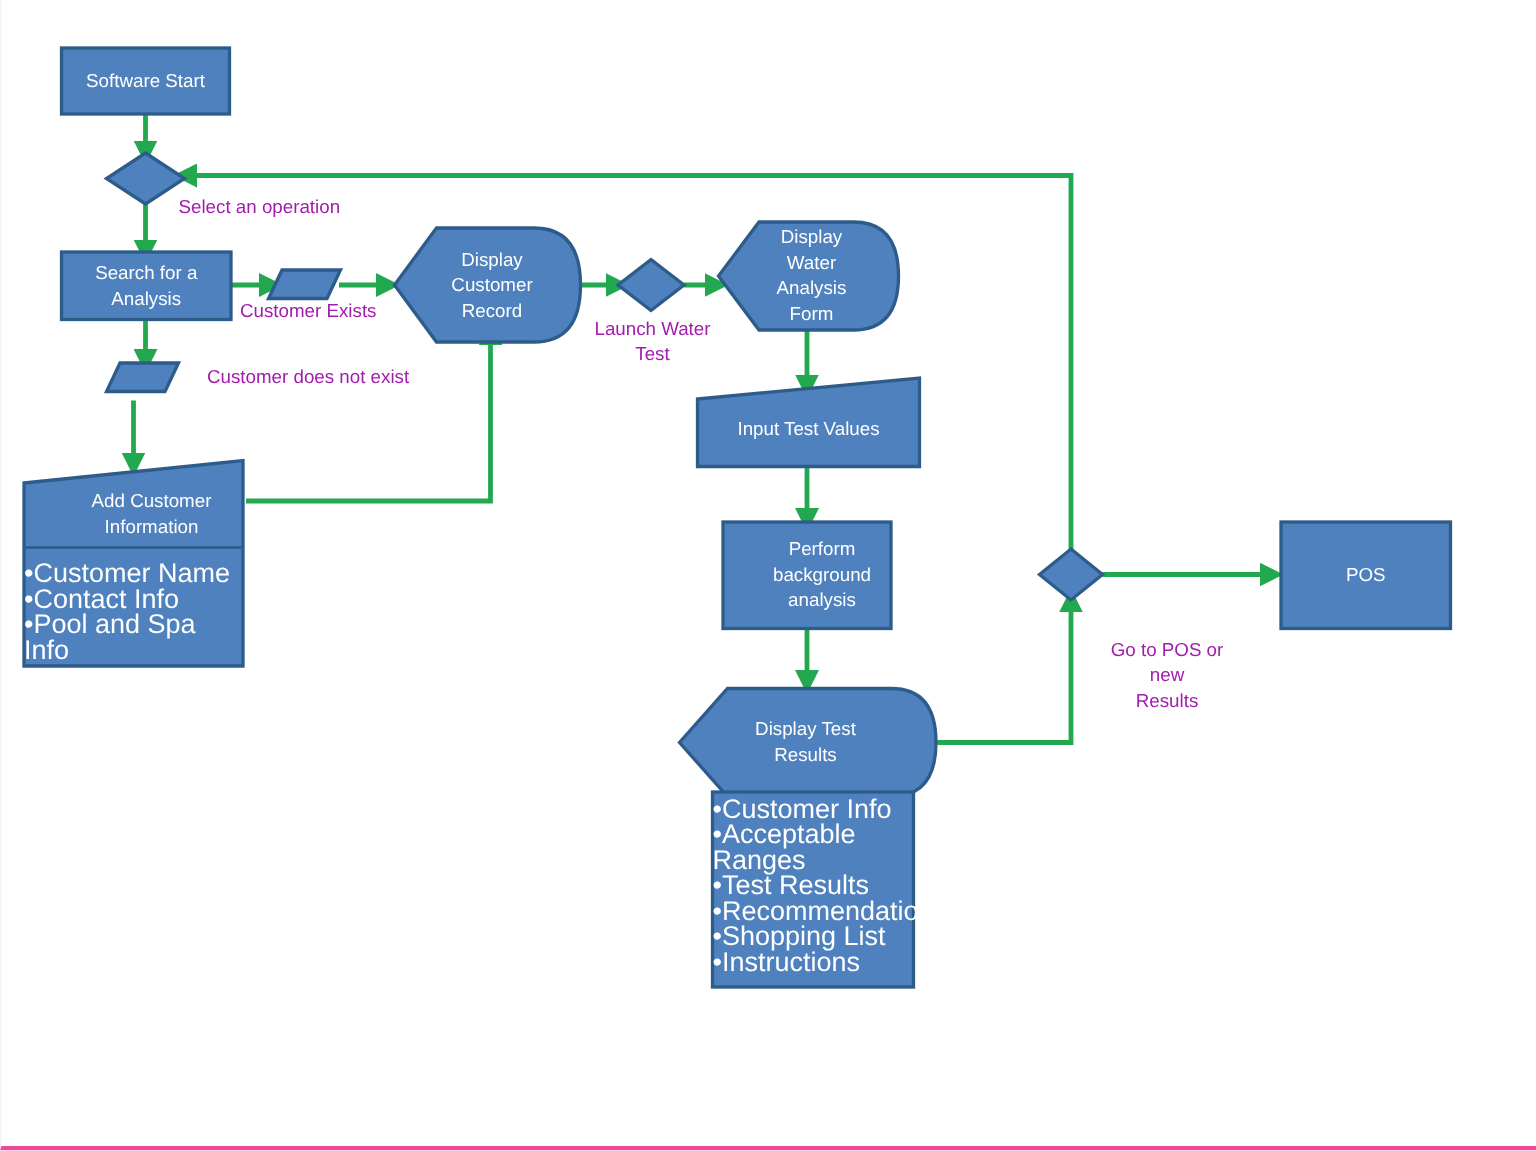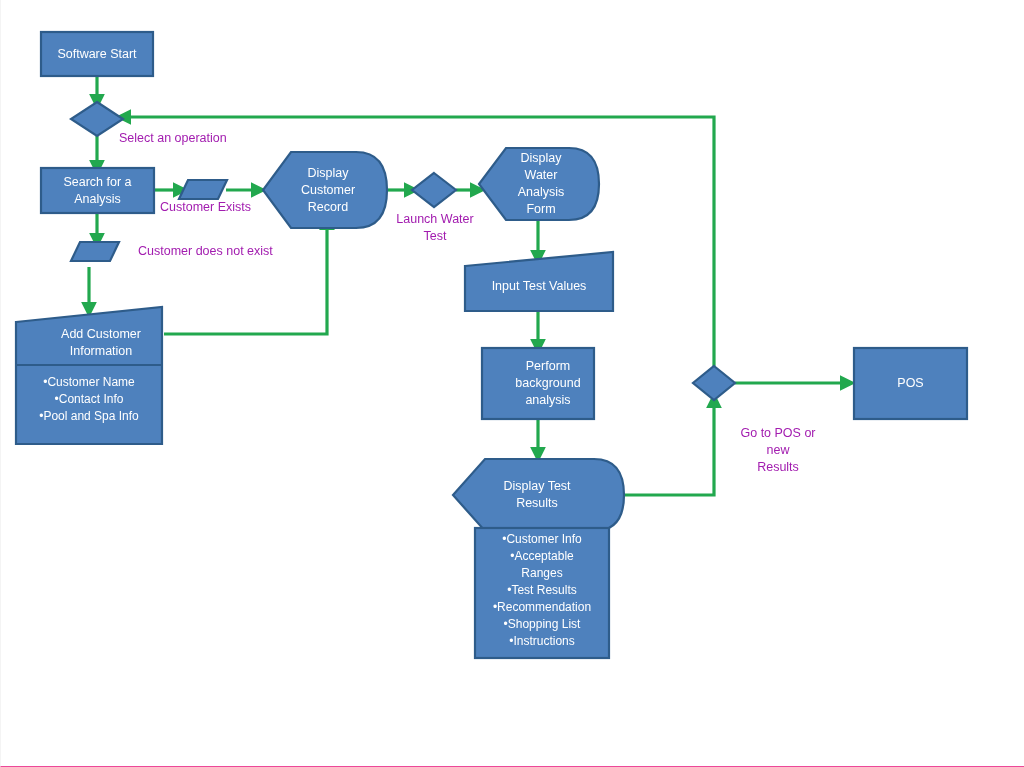--- a/index.html
+++ b/index.html
@@ -7,21 +7,21 @@
     margin: 0;
     padding: 0;
     background: #ffffff;
   }
   #canvas {
     position: relative;
     width: 1024px;
     height: 767px;
     background: #ffffff;
     border-left: 1px solid #f4f4f4;
-    border-bottom: 1px solid #ec4899;
+    border-bottom: 3px solid #ec4899;
     box-sizing: border-box;
     overflow: hidden;
     font-family: "Liberation Sans", sans-serif;
   }
   #svg-layer {
     position: absolute;
     left: 0;
     top: 0;
     width: 1024px;
     height: 767px;
@@ -46,23 +46,23 @@
     font-size: 12.5px;
     line-height: 17px;
     text-align: center;
     white-space: pre-line;
     pointer-events: none;
   }
   .list-label {
     position: absolute;
     color: #ffffff;
     font-family: "Liberation Sans", sans-serif;
-    font-size: 12px;
+    font-size: 18px;
     line-height: 17px;
-    text-align: center;
+    text-align: left;
     white-space: pre-line;
     pointer-events: none;
   }
 </style>
 </head>
 <body>
 
 <div id="canvas">
 
   <svg id="svg-layer" viewBox="0 0 1024 767">

